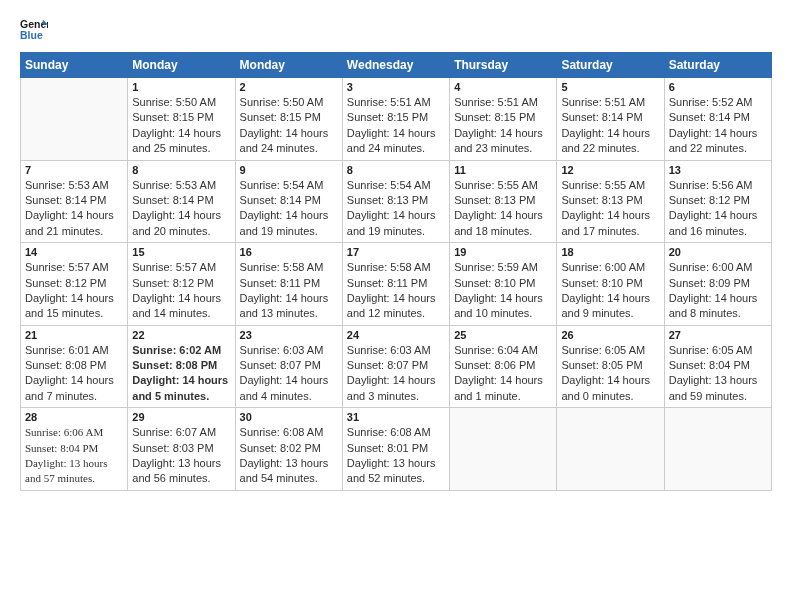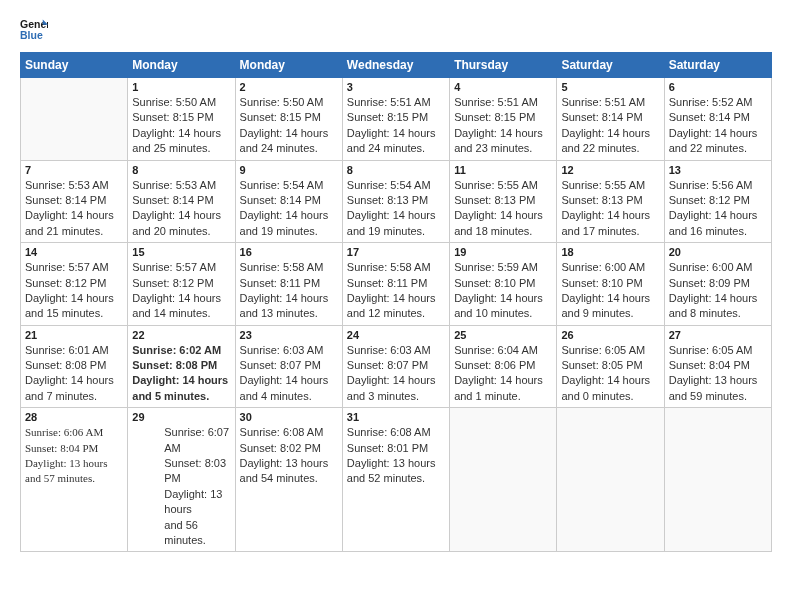--- a/index.html
+++ b/index.html
@@ -317,21 +317,21 @@
         <tr>
           <td>
             <span class="day-number">28</span>
             <div class="cell-info" style="white-space: pre-line; font-family: Liberation Serif, serif;">Sunrise: 6:06 AM
 Sunset: 8:04 PM
 Daylight: 13 hours
 and 57 minutes.</div>
           </td>
           <td>
             <span class="day-number">29</span>
-            <div class="cell-info" style="white-space: pre-line; margin-left: 32px;">Sunrise: 6:07 AM
+            <div class="cell-info" style="white-space: pre-line;">Sunrise: 6:07 AM
 Sunset: 8:03 PM
 Daylight: 13 hours
 and 56 minutes.</div>
           </td>
           <td>
             <span class="day-number">30</span>
             <div class="cell-info" style="white-space: pre-line;">Sunrise: 6:08 AM
 Sunset: 8:02 PM
 Daylight: 13 hours
 and 54 minutes.</div>

